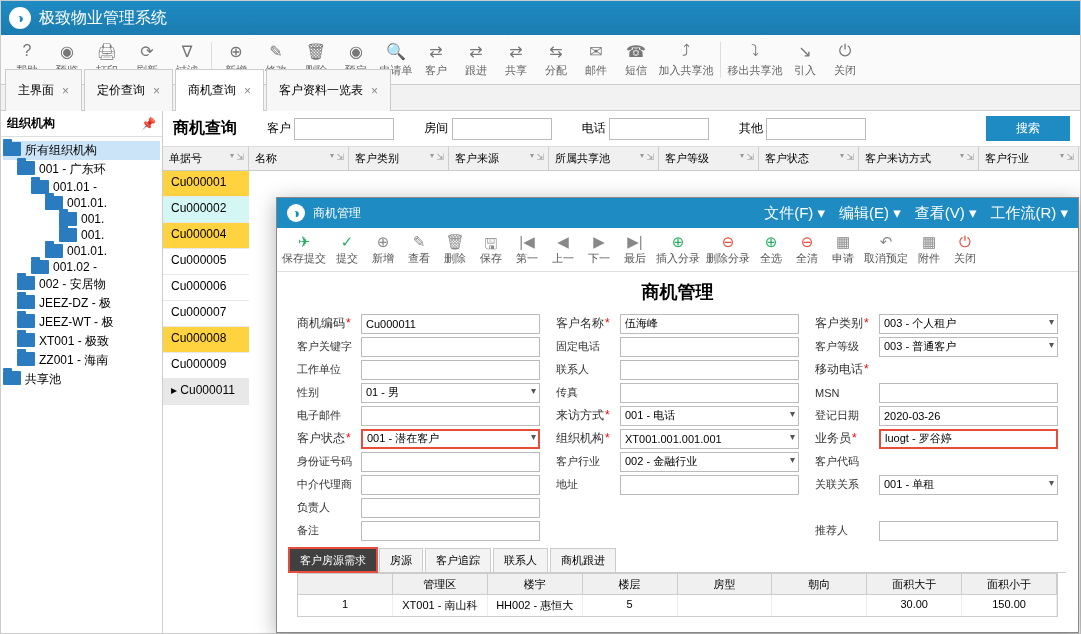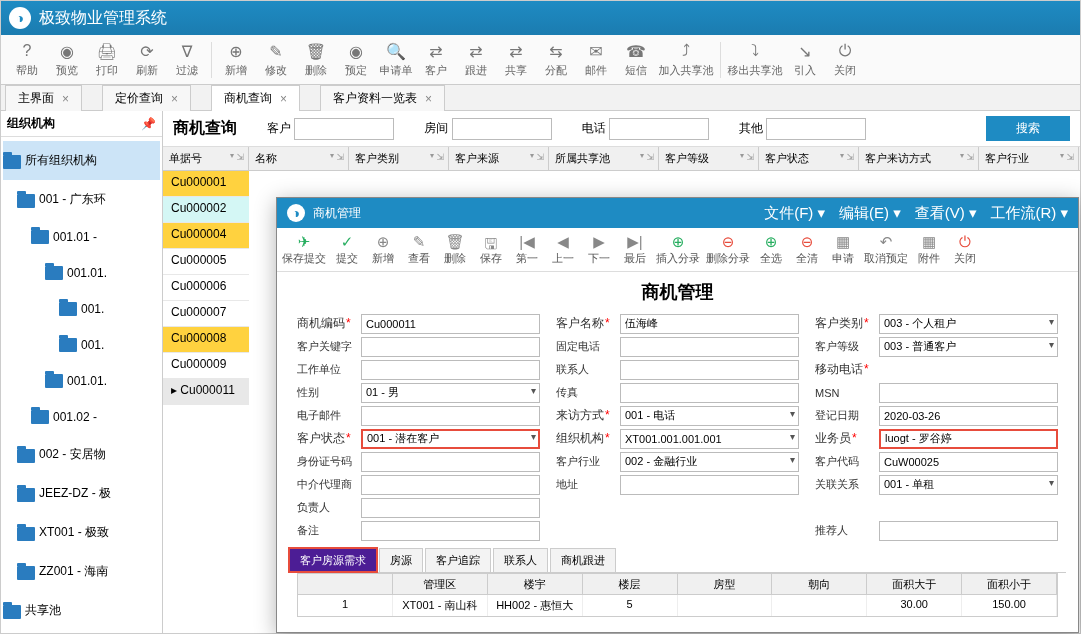--- a/index.html
+++ b/index.html
@@ -8,28 +8,28 @@
 .title-bar{height:34px;background:linear-gradient(#1e8bc3,#1b7cb0);color:#fff;display:flex;align-items:center;padding:0 8px}
 .logo{width:22px;height:22px;border-radius:50%;background:#fff;color:#1e8bc3;display:flex;align-items:center;justify-content:center;margin-right:8px;font-weight:bold;font-size:14px}
 .title-text{font-size:16px}
 .main-toolbar{height:50px;border-bottom:1px solid #ccc;display:flex;align-items:center;padding:0 6px;background:#fafafa}
 .tb-btn{display:flex;flex-direction:column;align-items:center;justify-content:center;width:40px;height:46px;cursor:pointer;color:#555}
 .tb-btn .ic{height:20px;font-size:16px;color:#777;display:flex;align-items:center;justify-content:center}
 .tb-btn .lb{font-size:11px;margin-top:2px;color:#666}
 .tb-wide{width:60px}
 .tb-sep{width:1px;height:36px;background:#ddd;margin:0 4px}
 .tabs{height:26px;display:flex;align-items:flex-end;background:#f2f2f2;padding-left:4px;border-bottom:1px solid #ccc}
-.tab{padding:4px 12px;border:1px solid #ccc;border-bottom:none;background:#f7f7f7;margin-right:20px;display:flex;align-items:center;cursor:pointer;position:relative;bottom:-1px}
+.tab{padding:12px 12px;border:1px solid #ccc;border-bottom:none;background:#f7f7f7;margin-right:2px;display:flex;align-items:center;cursor:pointer;position:relative;bottom:-1px}
 .tab.active{background:#fff}
 .tab .x{margin-left:8px;color:#888;cursor:pointer}
 .body{display:flex;height:calc(100% - 110px)}
 .sidebar{width:162px;border-right:1px solid #ccc;display:flex;flex-direction:column}
 .side-title{padding:4px 6px;border-bottom:1px solid #ddd;font-weight:bold;display:flex;justify-content:space-between;align-items:center;font-size:12px}
 .tree{flex:1;overflow:auto;padding:4px 2px}
-.tree-item{display:flex;align-items:flex-end;padding:11px 0;cursor:pointer;white-space:nowrap}
+.tree-item{display:flex;align-items:flex-start;padding:1px 0;cursor:pointer;white-space:nowrap}
 .tree-item .fold{width:18px;height:14px;background:#2a7cbf;margin-right:4px;position:relative;border-radius:1px}
 .tree-item .fold::before{content:"";position:absolute;top:-3px;left:0;width:9px;height:3px;background:#2a7cbf;border-radius:1px 1px 0 0}
 .tree-item.sel{background:#cce4f7}
 .ind1{padding-left:14px}.ind2{padding-left:28px}.ind3{padding-left:42px}.ind4{padding-left:56px}
 .content{flex:1;position:relative;overflow:hidden}
 .query-bar{height:36px;display:flex;align-items:center;padding:0 10px;border-bottom:1px solid #ddd}
 .page-h{font-size:16px;font-weight:bold;margin-right:30px}
 .qf{display:flex;align-items:center;margin-right:30px}
 .qf input{width:100px;height:22px;border:1px solid #bbb;padding:0 4px}
 .btn-search{background:#1e8bc3;color:#fff;border:none;padding:4px 30px;cursor:pointer;margin-left:auto}
@@ -56,21 +56,21 @@
 .col{flex:1;padding:0 8px}
 .fr{display:flex;align-items:center;height:23px;margin-bottom:0}
 .fl{width:64px;text-align:left;font-size:11px;color:#333;white-space:nowrap}
 .req{color:red;margin-left:1px}
 .fi{flex:1;height:20px;border:1px solid #bbb;padding:0 4px;font-size:11px;background:#fff}
 .sel-wrap{flex:1;position:relative;display:flex}
 .sel-wrap::after{content:"▾";position:absolute;right:4px;top:2px;font-size:10px;color:#555;pointer-events:none}
 .hl-red{border:2px solid #e74c3c!important}
 .sub-tabs{display:flex;margin:6px 12px 0;border-bottom:1px solid #ccc}
 .st{padding:4px 10px;border:1px solid #ccc;border-bottom:none;background:#f3f3f3;margin-right:2px;cursor:pointer;font-size:11px}
-.st.active{background:#4c1d95;color:#fff;border-color:#1e8bc3}
+.st.active{background:#404040;color:#fff;border-color:#1e8bc3}
 .sub-grid{margin:0 20px}
 .sgh{display:flex;background:#f0f0f0;border:1px solid #ccc;height:22px}
 .sgh>div{flex:1;border-right:1px solid #ccc;text-align:center;padding:3px 0;font-size:11px}
 .sgr{display:flex;border:1px solid #ccc;border-top:none;height:22px}
 .sgr>div{flex:1;border-right:1px solid #eee;text-align:center;padding:3px 0;font-size:11px}
 </style>
 </head>
 <body>
 
 <div class="app">
@@ -222,20 +222,24 @@
             <span class="fold"></span>
             <span>001.02 -</span>
           </div>
           <div class="tree-item ind1">
             <span class="fold"></span>
             <span>002 - 安居物</span>
           </div>
           <div class="tree-item ind1">
             <span class="fold"></span>
             <span>JEEZ-DZ - 极</span>
+          </div>
+          <div class="tree-item ind1">
+            <span class="fold"></span>
+            <span>JEEZ-WT - 极</span>
           </div>
           <div class="tree-item ind1">
             <span class="fold"></span>
             <span>XT001 - 极致</span>
           </div>
           <div class="tree-item ind1">
             <span class="fold"></span>
             <span>ZZ001 - 海南</span>
           </div>
           <div class="tree-item ind0">
@@ -475,21 +479,20 @@
     <div class="fr">
             <span class="fl">登记日期</span>
             <input class="fi" value="2020-03-26" style="">
           </div>
     <div class="fr">
             <span class="fl"><span>业务员</span><span class="req">*</span></span>
             <input class="fi hl-red" value="luogt - 罗谷婷" style="">
           </div>
     <div class="fr">
             <span class="fl">客户代码</span>
-            <input class="fi" value="CuW00025" style="">
           </div>
     <div class="fr">
             <span class="fl">关联关系</span>
             <div class="sel-wrap">
               <input class="fi" value="001 - 单租" style="">
             </div>
           </div>
     <div class="fr" style="height:23px"></div>
     <div class="fr">
             <span class="fl">推荐人</span>

